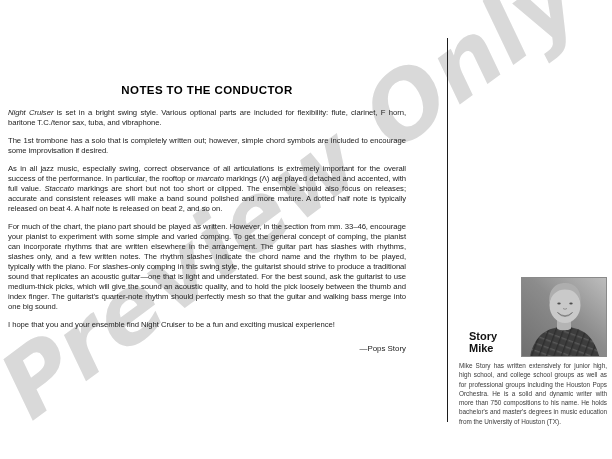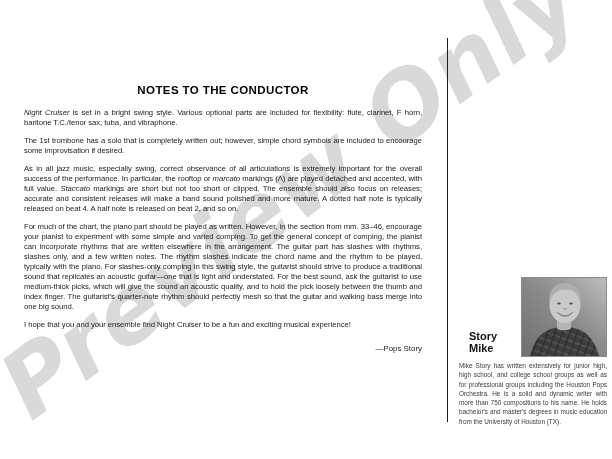--- a/index.html
+++ b/index.html
@@ -8,21 +8,21 @@
     font-family:"Liberation Sans", sans-serif;
   }
   .watermark{
     position:absolute;left:46px;top:330px;height:112px;line-height:112px;
     transform-origin:0 100%;transform:rotate(-36.5deg);
     font-family:"DejaVu Sans", sans-serif;
     font-size:92px;font-weight:bold;font-style:italic;
     letter-spacing:1px;white-space:nowrap;z-index:1;user-select:none;
   }
   .vrule{position:absolute;left:447px;top:38px;width:1px;height:384px;z-index:2;}
-  .main{position:absolute;left:24px;top:84px;width:398px;z-index:2;}
+  .main{position:absolute;left:8px;top:84px;width:398px;z-index:2;}
   .doc-title{
     margin:0 0 12px 0;font-size:11.5px;font-weight:bold;color:#000;
     text-align:center;letter-spacing:0.4px;
   }
   .para{
     margin:4px 0 8px 0;font-size:7.7px;line-height:10px;letter-spacing:-0.05px;
     text-align:justify;color:#232323;
   }
   .signature{margin-top:14px;font-size:7.9px;color:#232323;text-align:right;}
   .photo{

